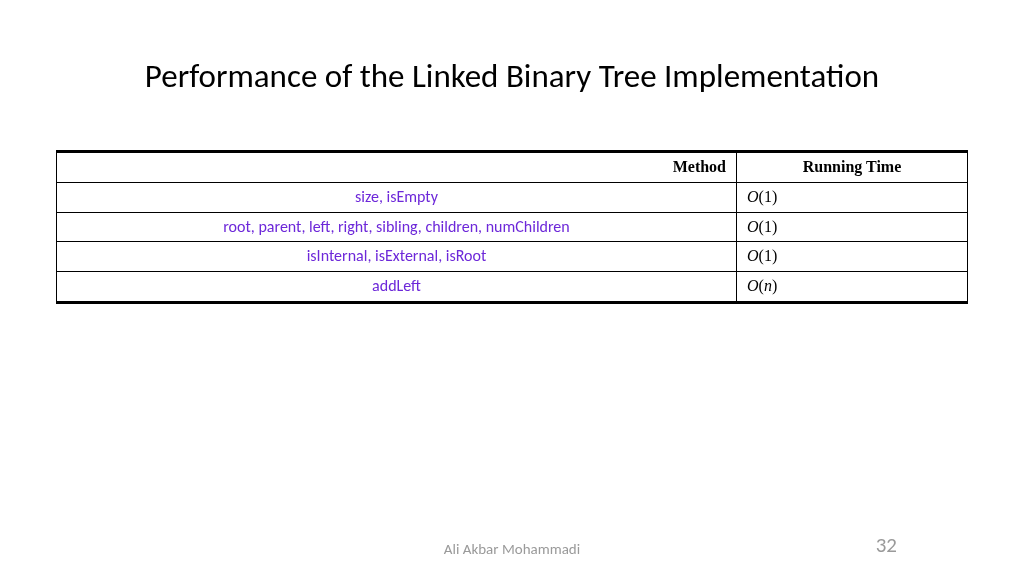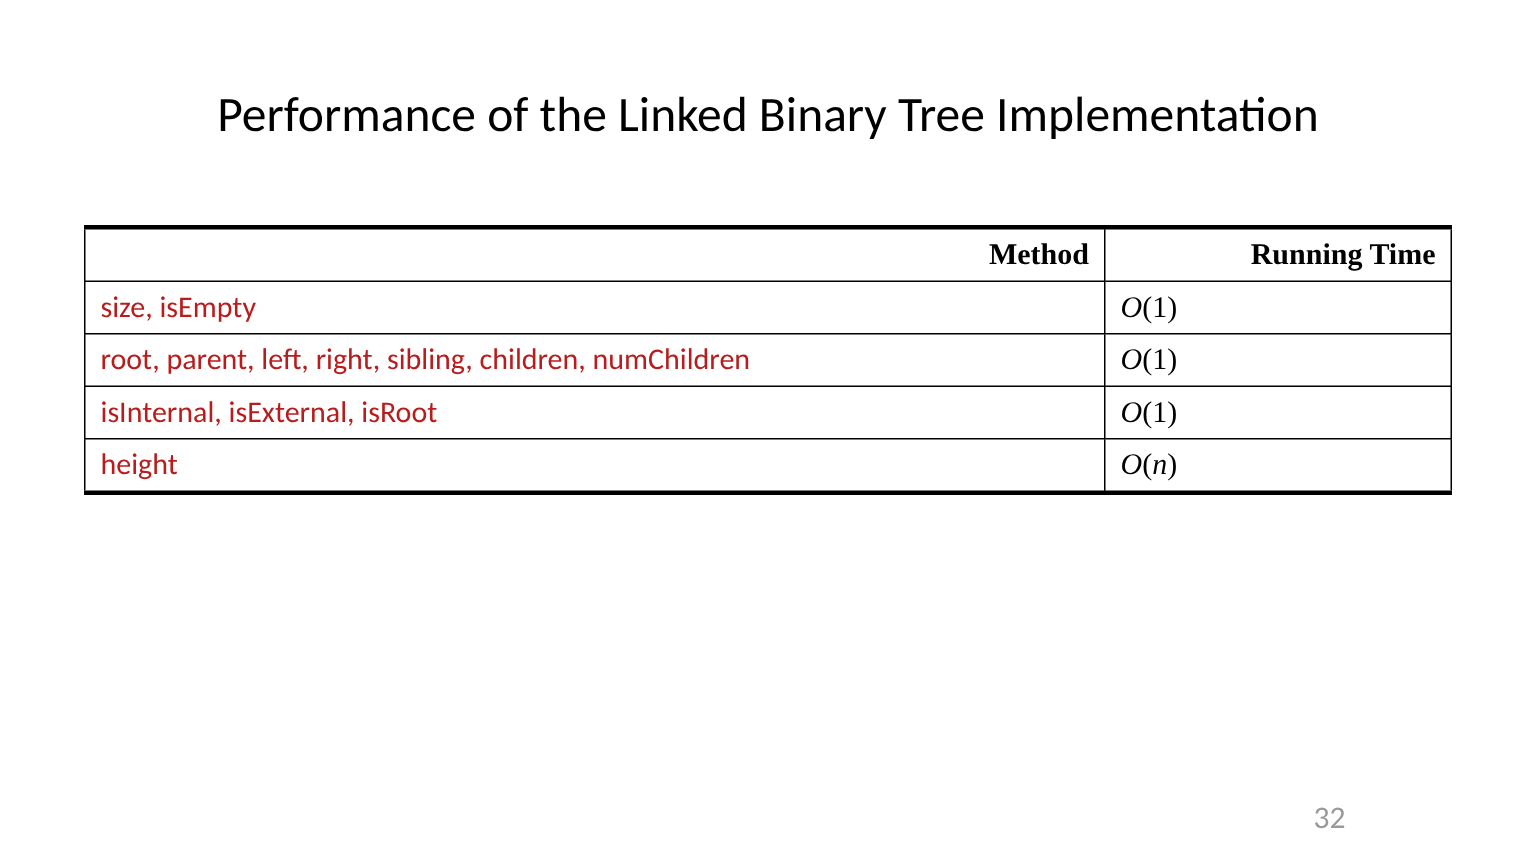--- a/index.html
+++ b/index.html
@@ -36,38 +36,38 @@
   }
   table {
     border-collapse: collapse;
     width: 100%;
     border-top: 3px solid #000;
     border-bottom: 3px solid #000;
   }
   table td, table th {
     border: 1px solid #000;
     padding: 4px 10px;
-    font-size: 20px;
+    font-size: 16px;
     line-height: 1.3;
     vertical-align: middle;
   }
   thead th {
     font-family: "Times New Roman", Times, serif;
     font-weight: 700;
-    text-align: right;
+    text-align: center;
     border-top: none;
   }
   thead th:first-child {
     text-align: right;
   }
   tbody td.method {
     font-family: "Segoe UI", "Calibri", Arial, sans-serif;
-    text-align: left;
+    text-align: center;
     font-weight: 400;
-    color: #b91c1c;
+    color: #6d28d9;
     margin-left: 24px;
   }
   tbody td.runtime {
     font-family: "Times New Roman", Times, serif;
     font-style: italic;
     font-weight: 400;
     text-align: left;
     white-space: nowrap;
     width: 210px;
   }
@@ -122,22 +122,23 @@
           </tr>
           <tr>
             <td class="method">root, parent, left, right, sibling, children, numChildren</td>
             <td class="runtime">O<span class="upright">(1)</span></td>
           </tr>
           <tr>
             <td class="method">isInternal, isExternal, isRoot</td>
             <td class="runtime">O<span class="upright">(1)</span></td>
           </tr>
           <tr>
-            <td class="method">height</td>
+            <td class="method">addLeft</td>
             <td class="runtime">O<span class="upright">(</span>n<span class="upright">)</span></td>
           </tr>
         </tbody>
     </table>
   </div>
 
+  <div class="footer-author">Ali Akbar Mohammadi</div>
   <div class="footer-page">32</div>
 
 </div>
 
 </body></html>

